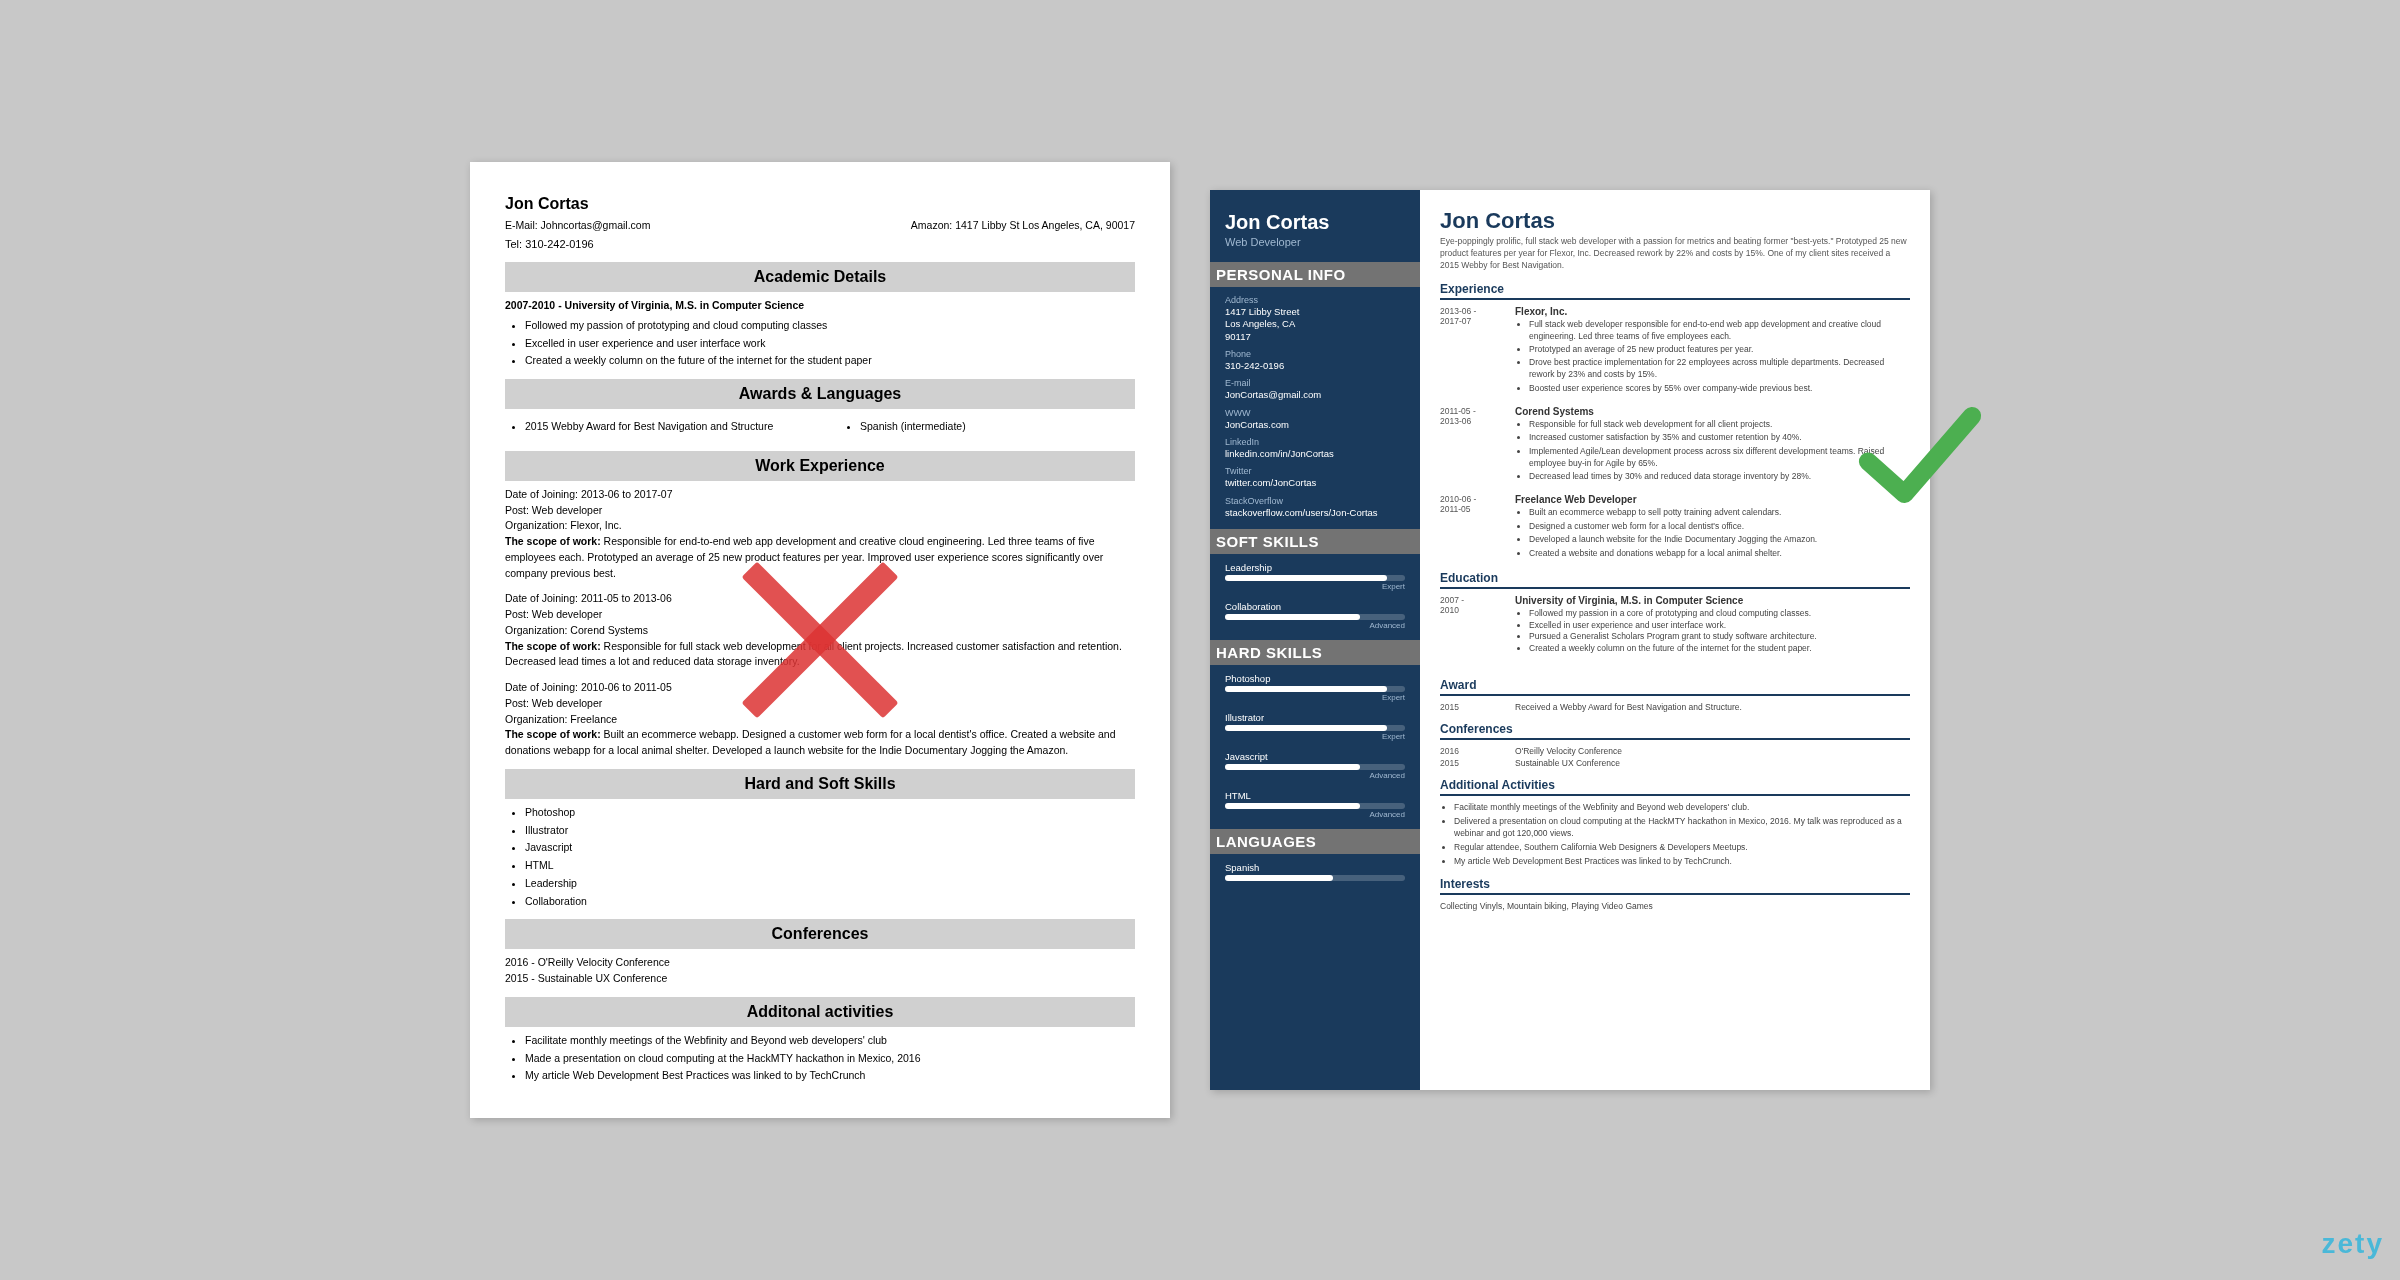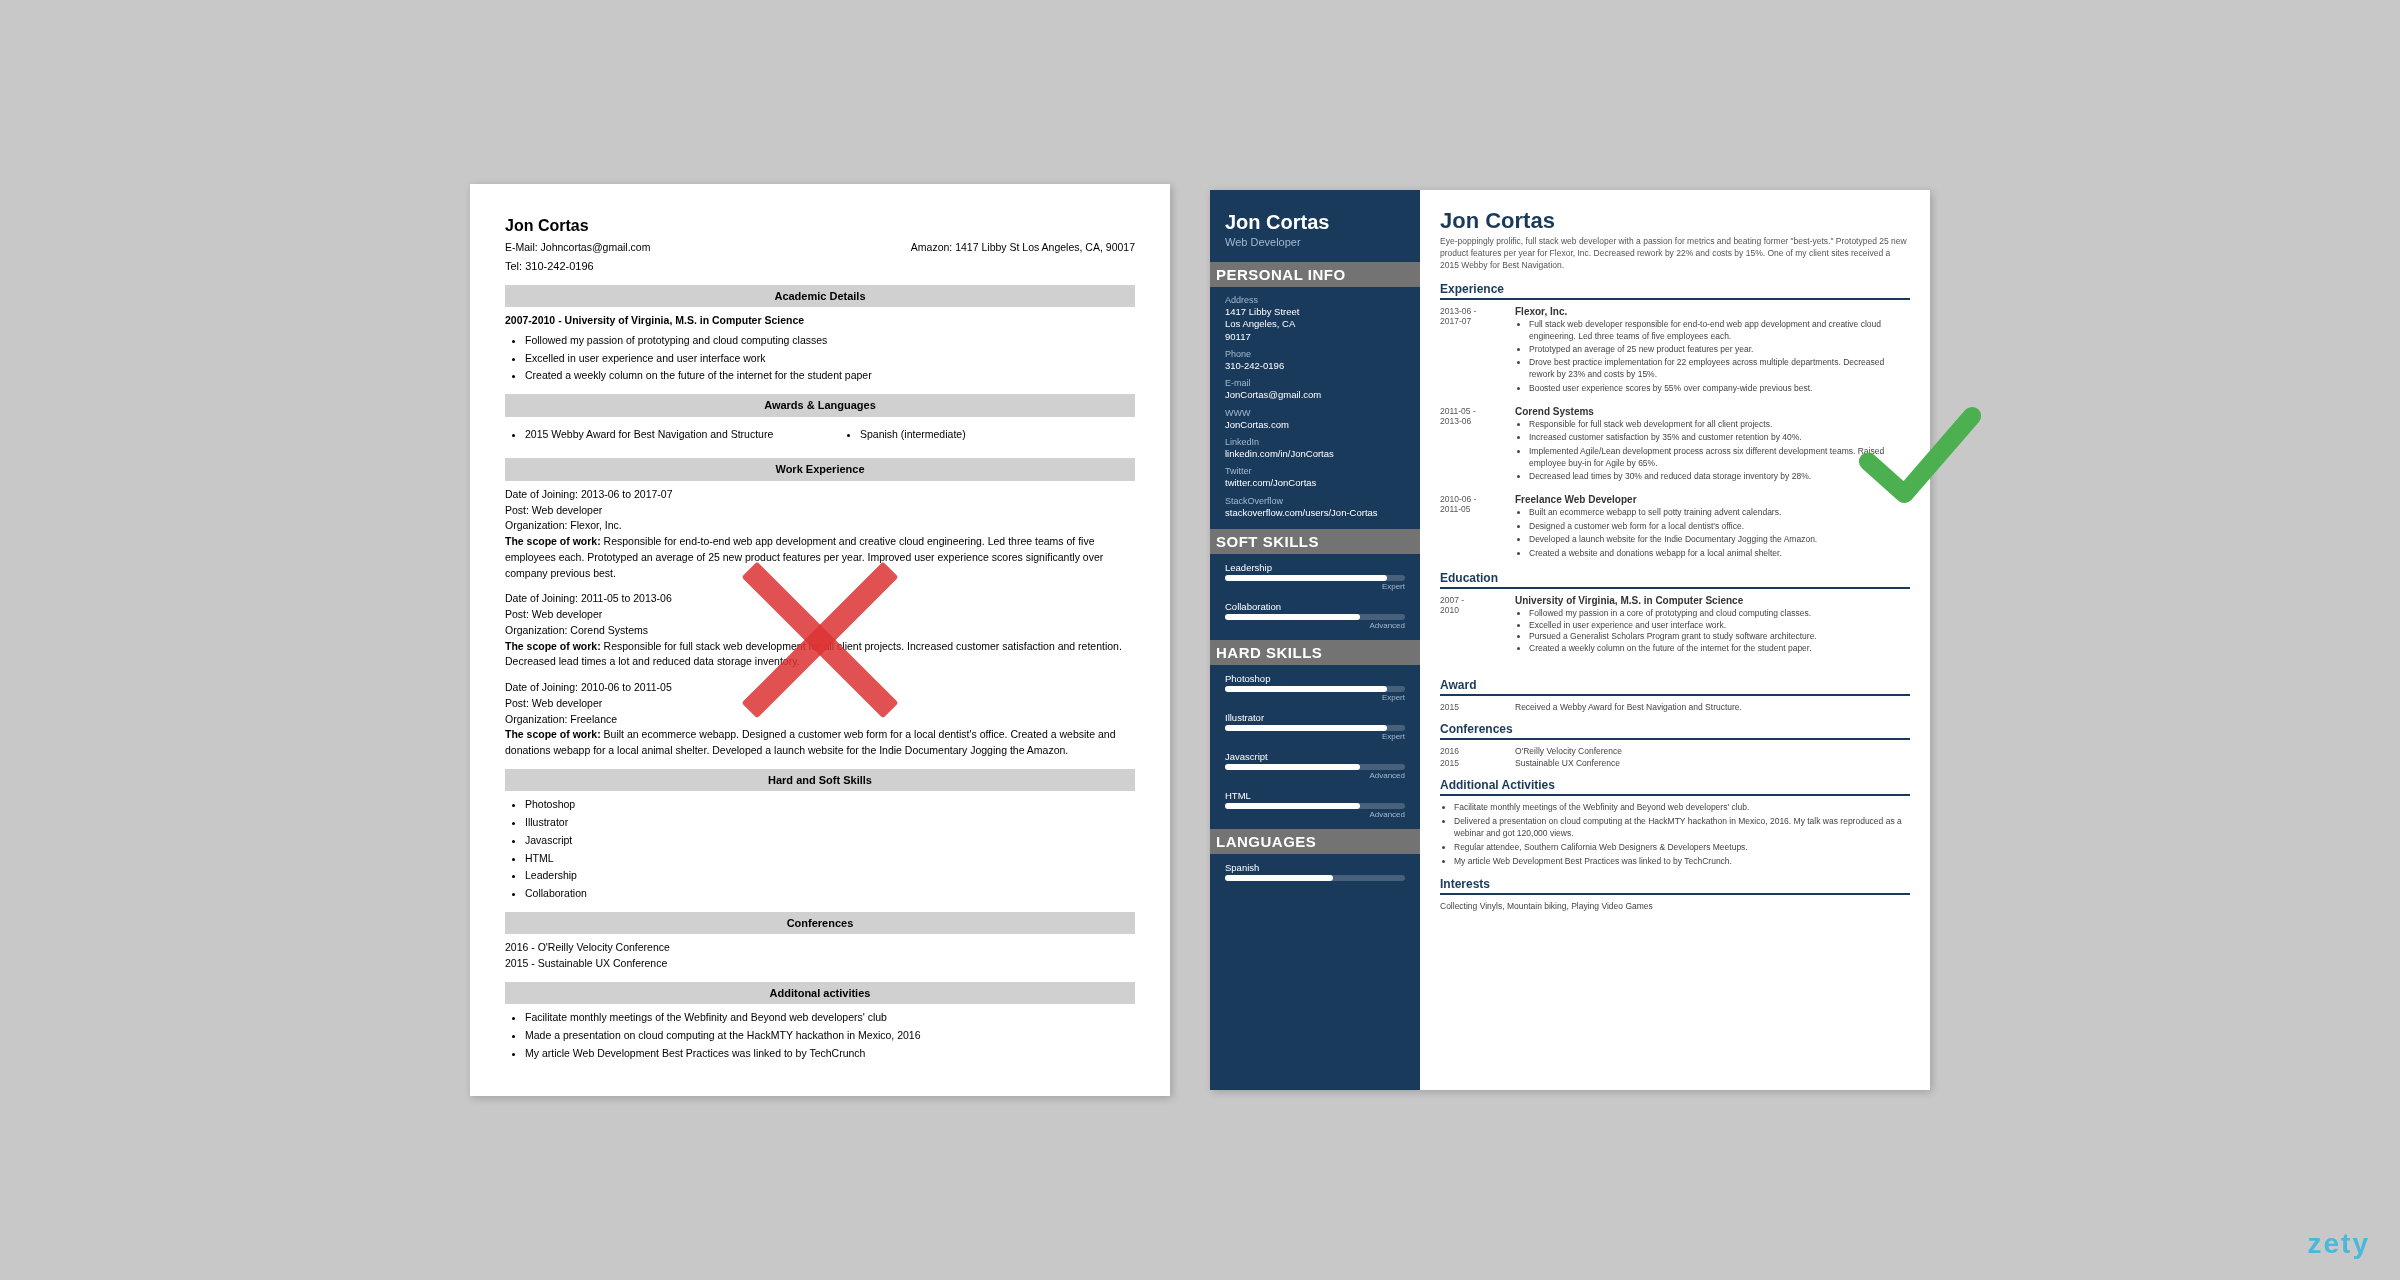--- a/index.html
+++ b/index.html
@@ -42,21 +42,21 @@
       display: flex;
       justify-content: space-between;
       font-size: 10.5px;
       margin-bottom: 2px;
     }
 
     .section-header {
       background: #d0d0d0;
       text-align: center;
       font-weight: bold;
-      font-size: 11px;
+      font-size: 16px;
       padding: 3px 0;
       margin: 10px 0 6px 0;
     }
 
     .resume-left ul {
       padding-left: 20px;
       margin: 4px 0;
     }
     .resume-left ul li {
       margin-bottom: 2px;
@@ -319,21 +319,21 @@
 
     .interests-text {
       font-size: 8.5px;
       color: #444;
     }
 
     
     .zety-brand {
       position: absolute;
       bottom: 20px;
-      right: 30px;
+      right: 16px;
       font-size: 28px;
       font-weight: bold;
       color: #4ab8d8;
       letter-spacing: 2px;
     }
 
     
     .check-overlay {
       position: absolute;
       right: -55px;

